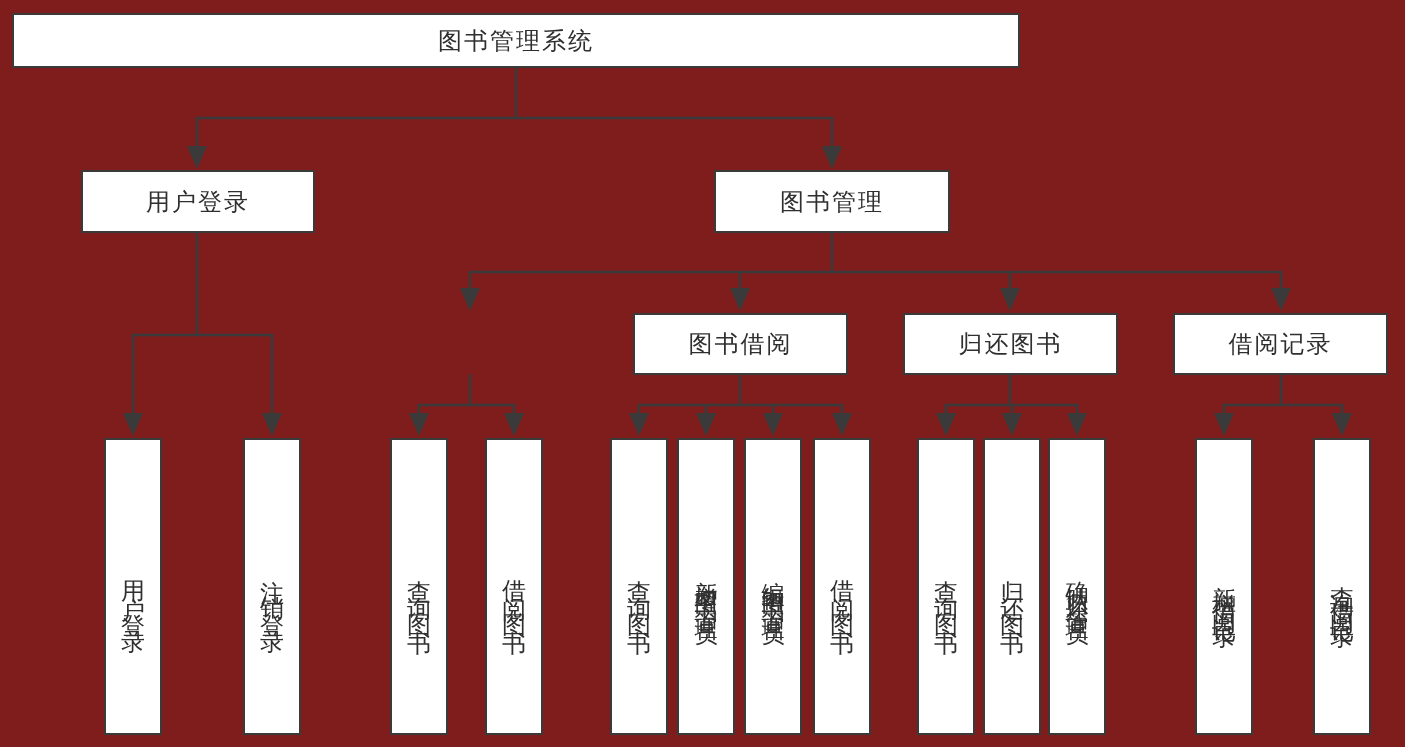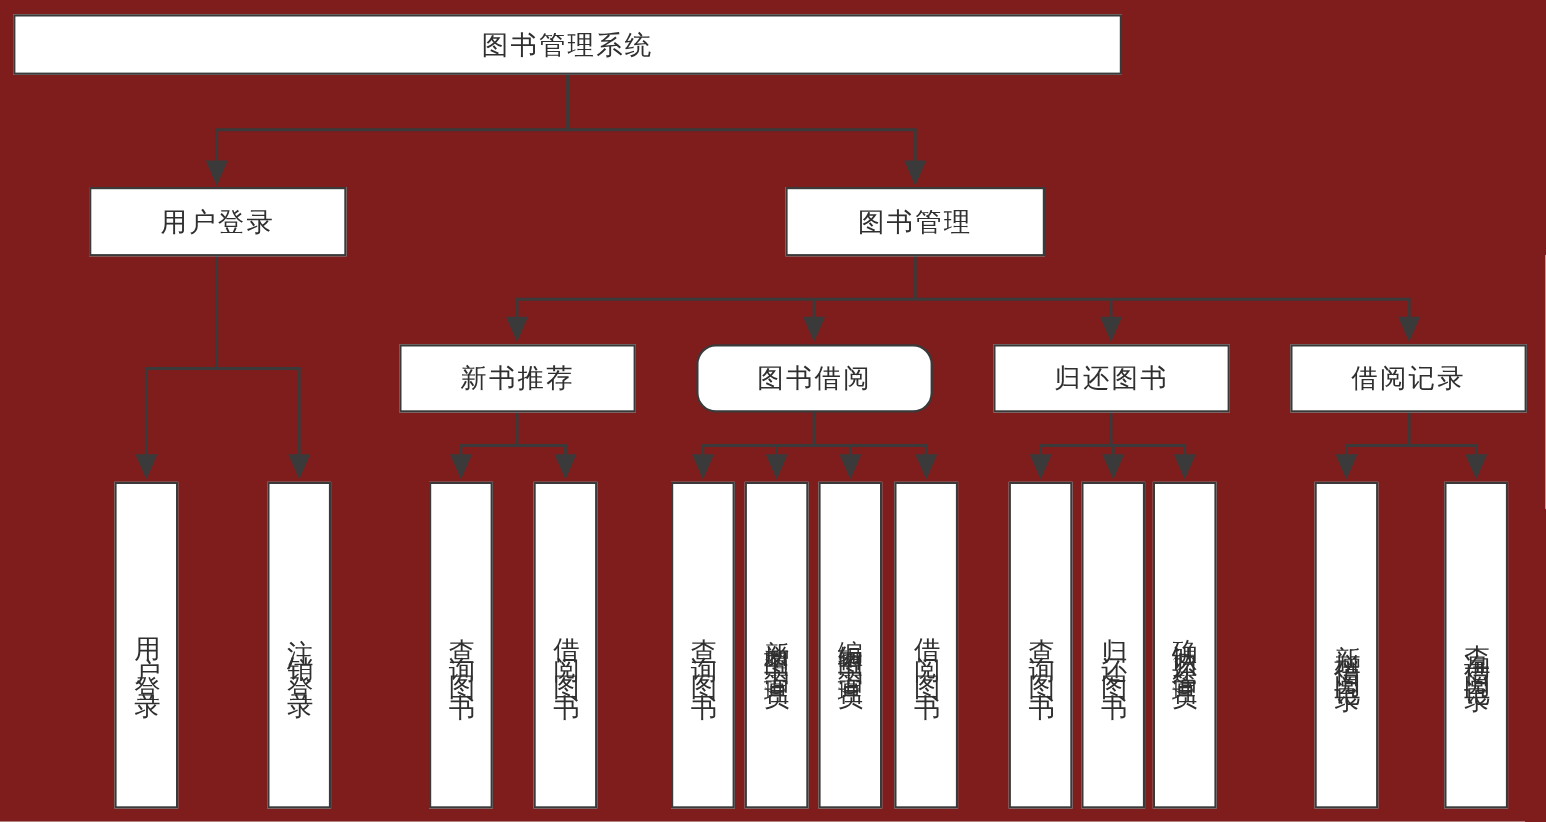--- a/index.html
+++ b/index.html
@@ -28,21 +28,21 @@
     font-size: 24px;
     letter-spacing: 2px;
     white-space: nowrap;
   }
   .root { left: 12px; top: 13px; width: 1008px; height: 55px; }
   .l2   { top: 170px; height: 63px; }
   .l2-user { left: 81px;  width: 234px; }
   .l2-mgmt { left: 714px; width: 236px; }
   .l3   { top: 313px; height: 62px; width: 215px; }
   .l3-n { left: 363px; }
-  .l3-b { left: 633px; border-radius: 18px; }
+  .l3-b { left: 633px; }
   .l3-c { left: 903px; }
   .l3-r { left: 1173px; }
   .leaf {
     position: absolute;
     top: 438px;
     width: 58px;
     height: 297px;
     box-sizing: border-box;
     border: 2.6px solid #3a3a3a;
     background: #ffffff;
@@ -140,21 +140,20 @@
       <polygon points="1214,413 1234,413 1224,436"></polygon>
       <polygon points="1332,413 1352,413 1342,436"></polygon>
     </g>
   </svg>
 
   <div class="node root">图书管理系统</div>
 
   <div class="node l2 l2-user">用户登录</div>
   <div class="node l2 l2-mgmt">图书管理</div>
 
-  <div class="node l3 l3-n">新书推荐</div>
   <div class="node l3 l3-b">图书借阅</div>
   <div class="node l3 l3-c">归还图书</div>
   <div class="node l3 l3-r">借阅记录</div>
 
   <div class="leaf" style="left:104px">
     <span class="vtext sp4">用户登录</span>
   </div>
   <div class="leaf" style="left:243px">
     <span class="vtext sp4">注销登录</span>
   </div>

